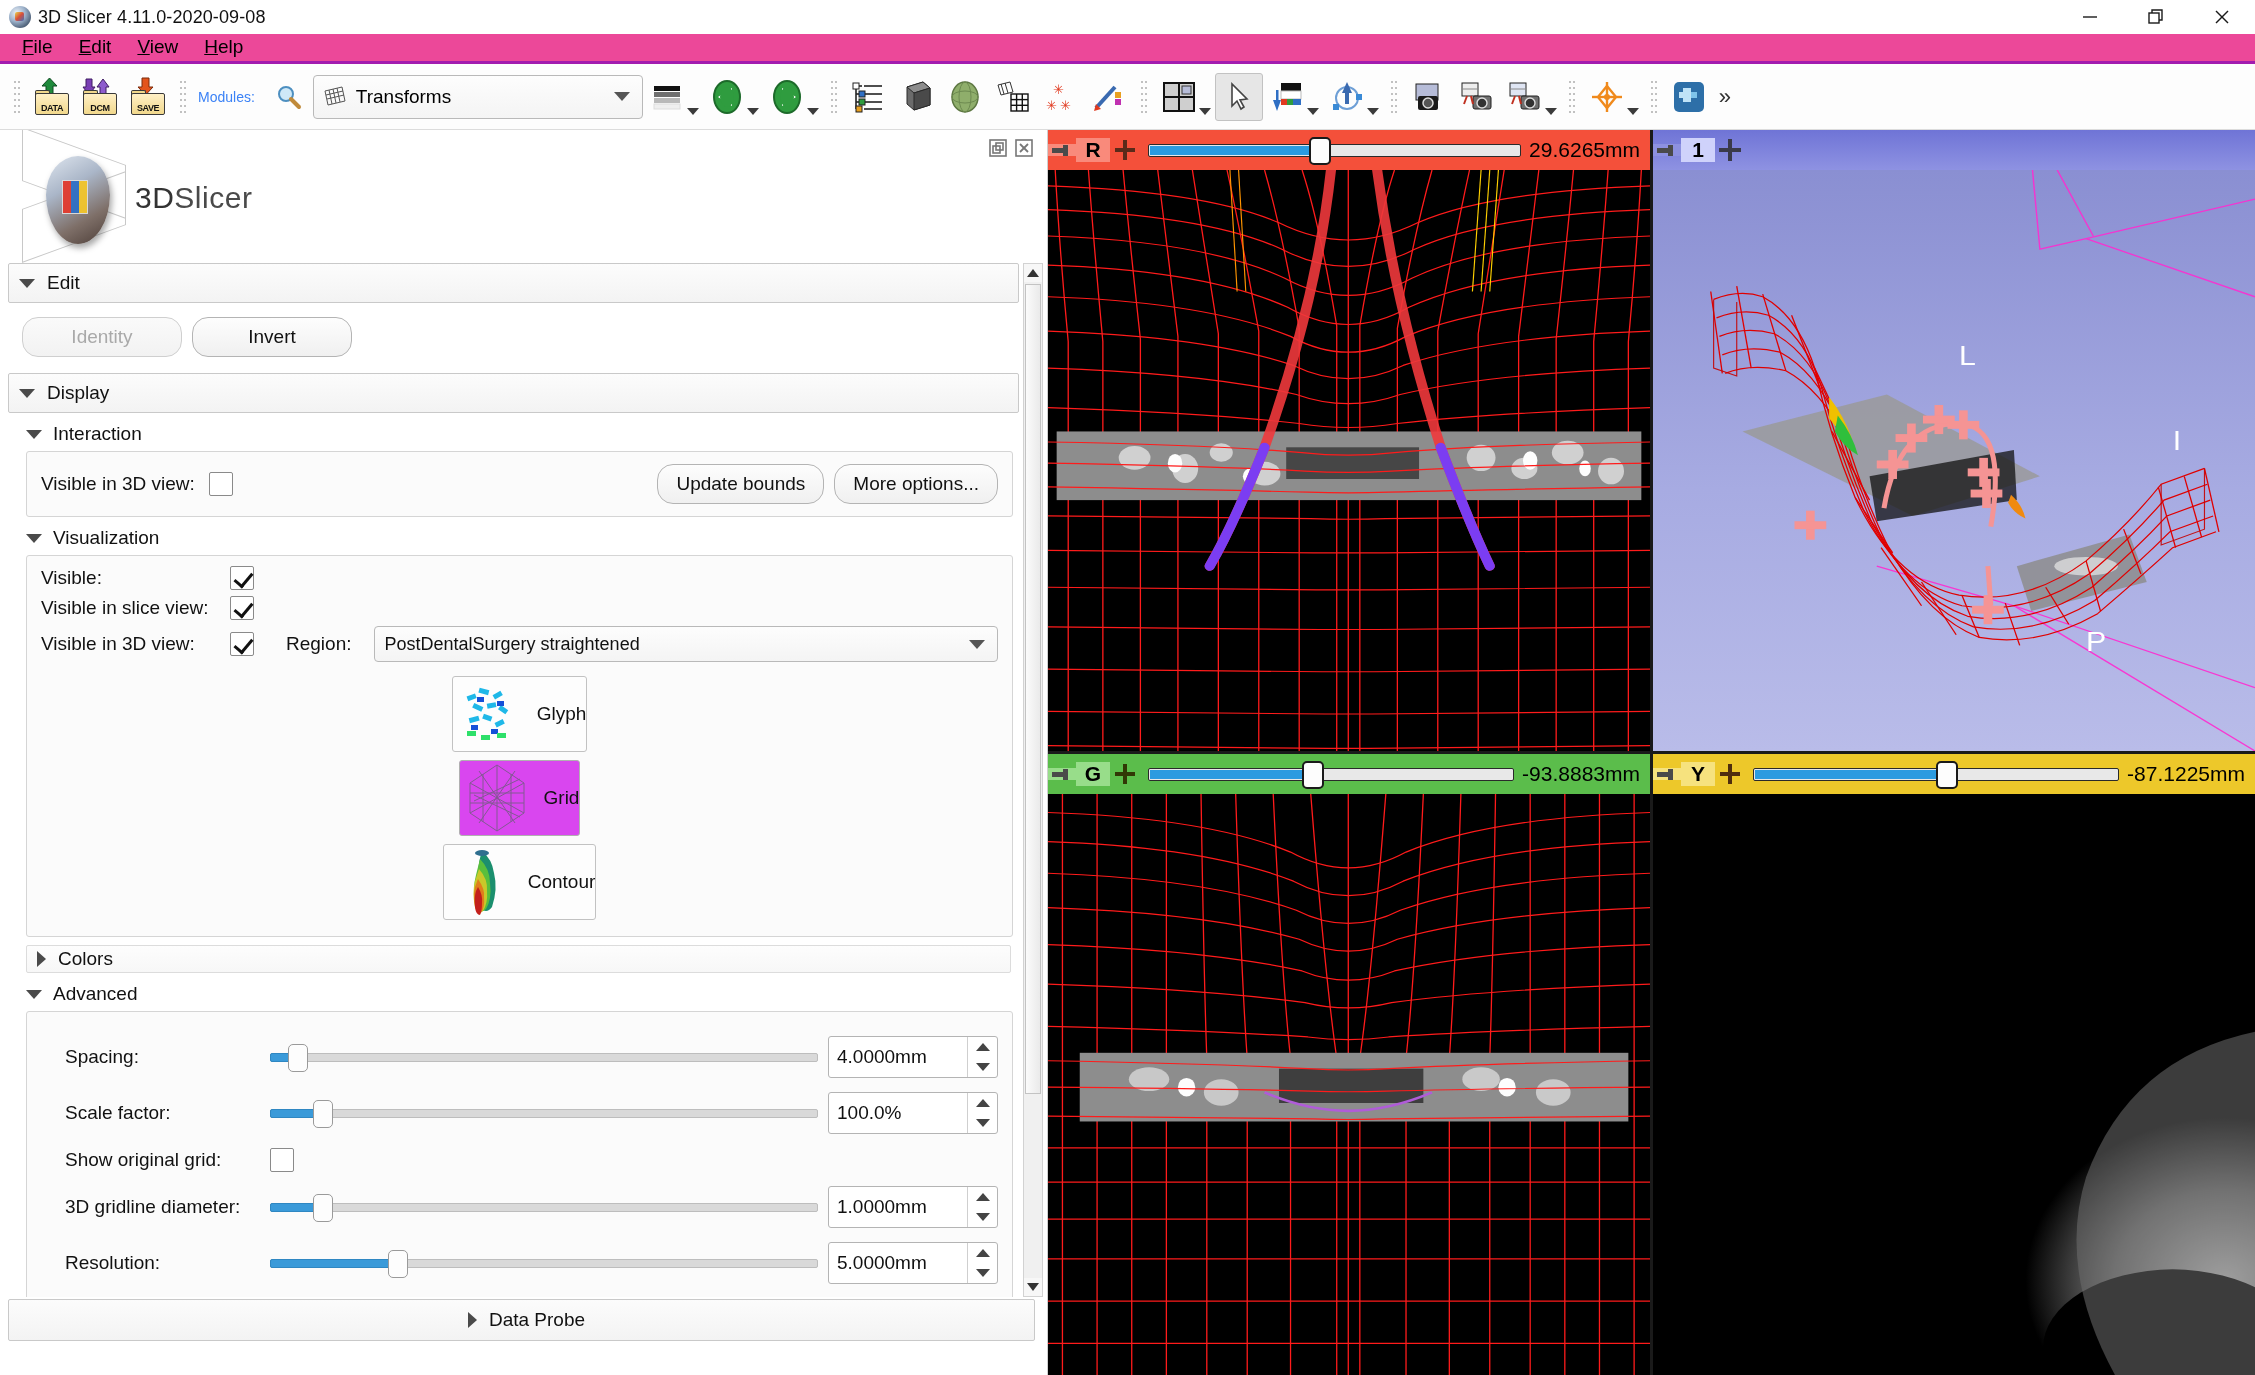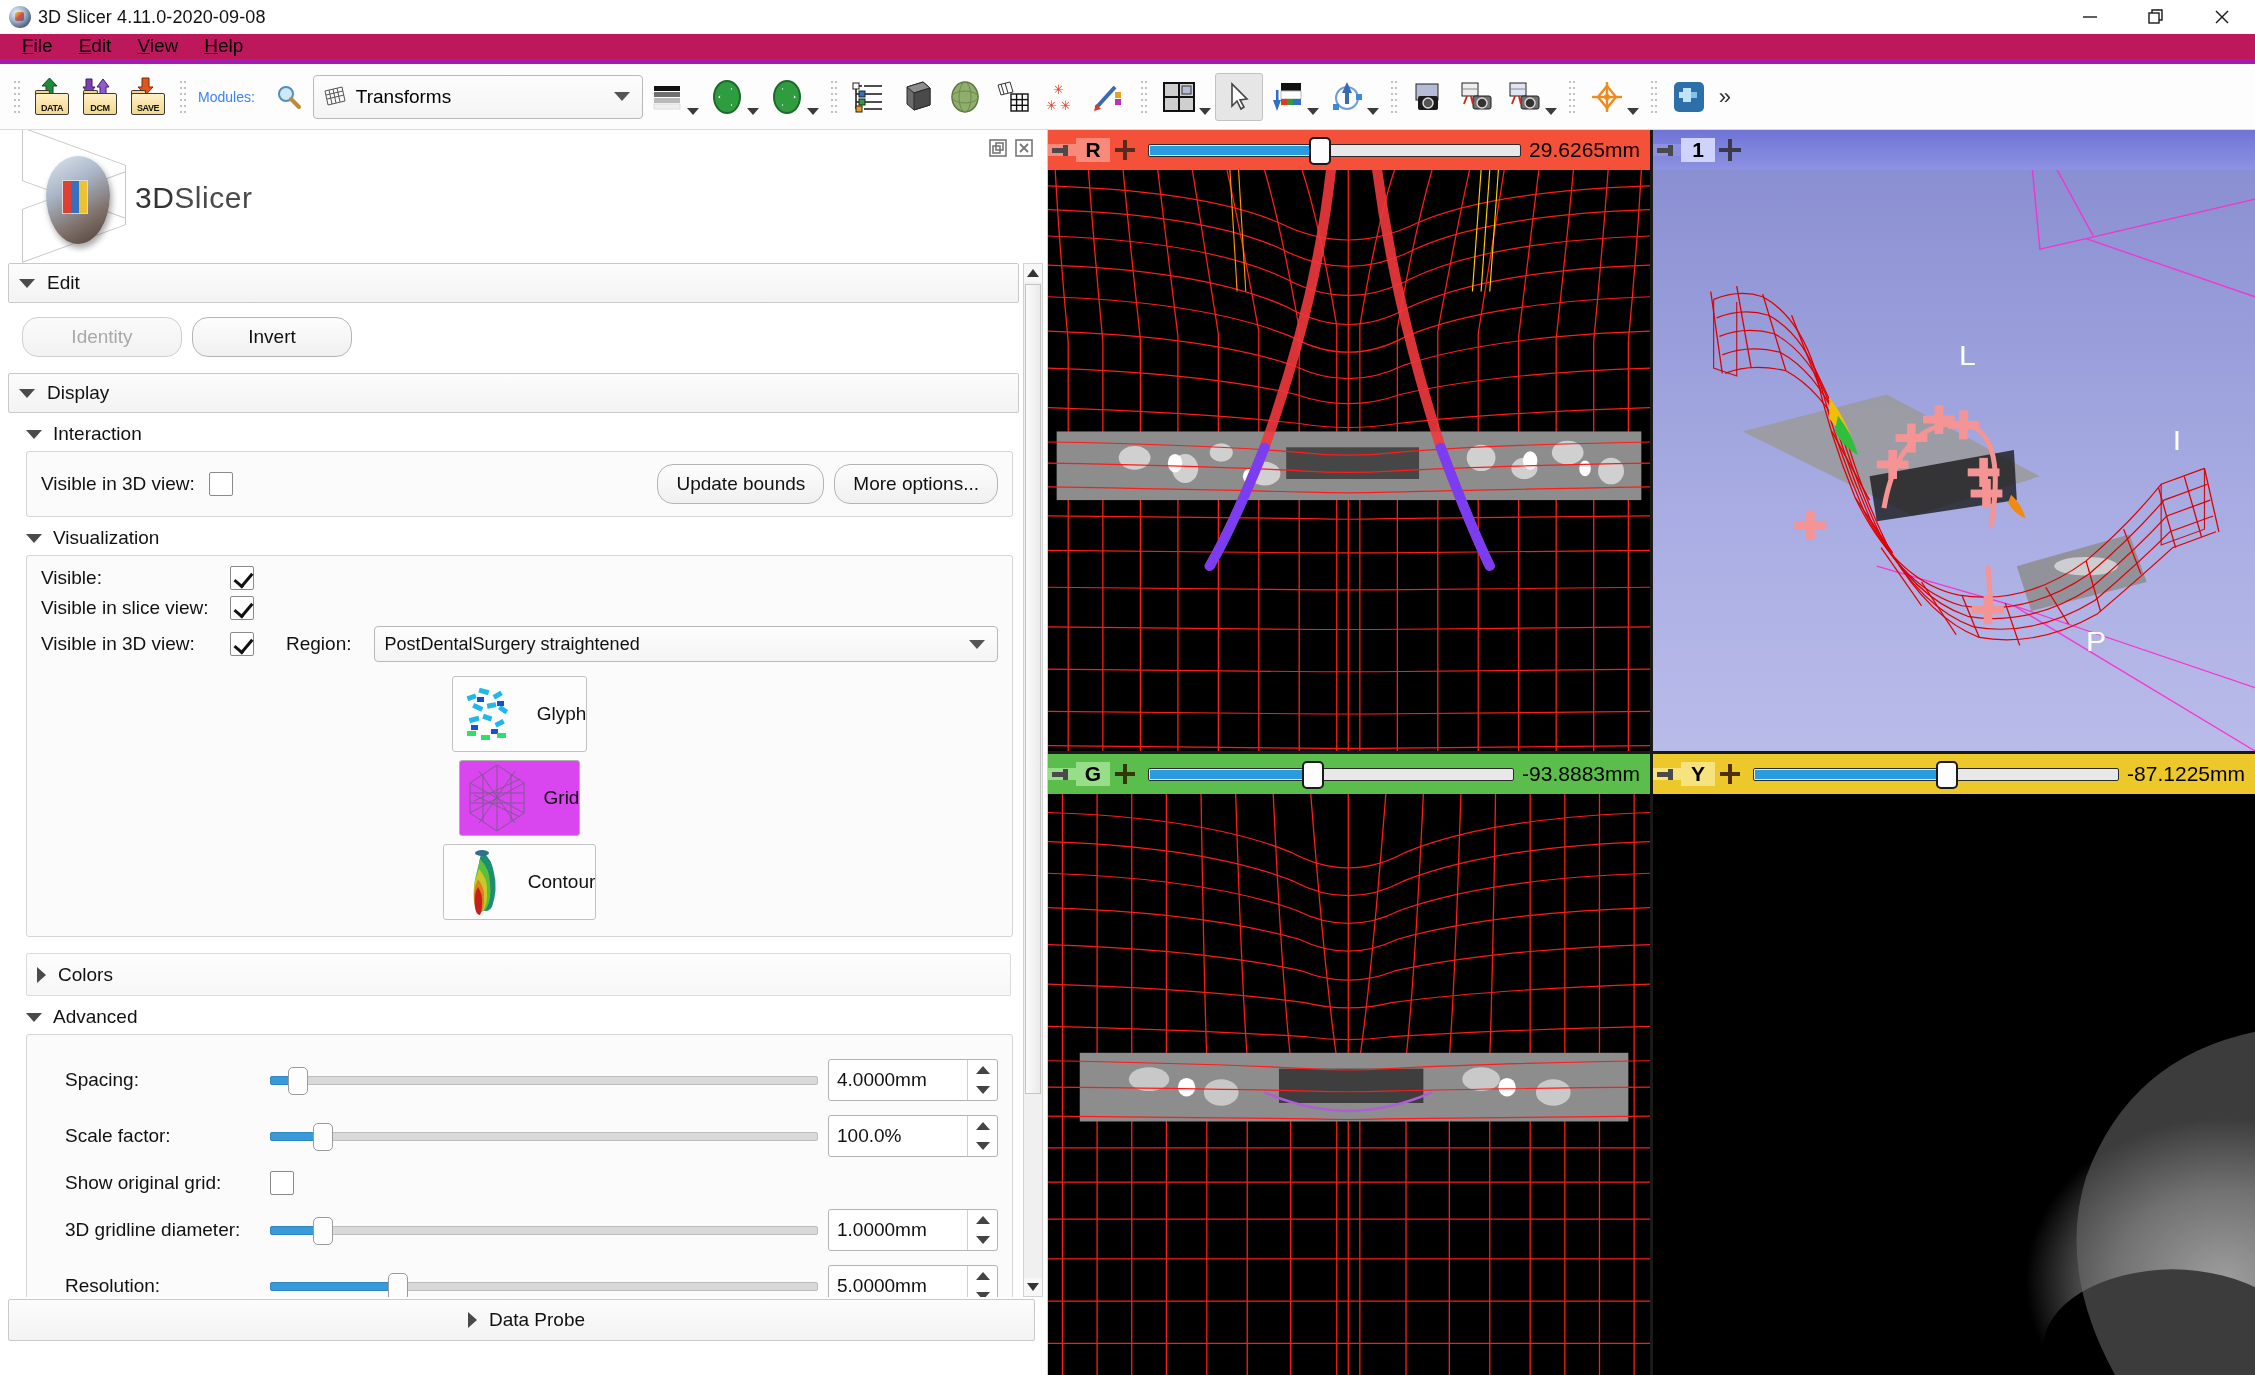--- a/index.html
+++ b/index.html
@@ -34,22 +34,22 @@
   .win-btns { position: absolute; right: 0; top: 0; height: 34px; display: flex; }
   .win-btn {
     width: 66px; height: 34px; display: flex; align-items: center; justify-content: center;
     font-size: 17px; color: #1a1a1a;
   }
   .win-btn svg { display: block; }
 
   
   #menubar {
     height: 30px; display: flex; align-items: center;
-    background: #be185d; padding-left: 10px;
-    border-bottom: 5px solid #a21caf;
+    background: #ec4899; padding-left: 10px;
+    border-bottom: 3px solid #a21caf;
   }
   .menu-item {
     font-size: 19px; color: #000; padding: 2px 14px 3px 12px;
   }
   .menu-item u { text-decoration: underline; }
 
   
   #toolbar {
     height: 66px; display: flex; align-items: center;
     background: #fdfdfd;
@@ -739,21 +739,21 @@
                 <path d="M35 24 Q44 34 43 46 Q44 58 39 66 Q34 70 31 62 Q28 48 31 36 Z" fill="#c9c82a"></path>
                 <path d="M34 34 Q41 44 40 52 Q41 62 37 68 Q33 70 31 62 Q29 50 31 42 Z" fill="#e07e1c"></path>
                 <path d="M34 42 Q39 50 38 58 Q38 66 36 70 Q32 70 31 62 Q30 52 32 46 Z" fill="#c4201c"></path>
                 <ellipse cx="38" cy="8" rx="7" ry="3" fill="#2f6f8f"></ellipse>
               </svg>
               <span class="vlabel">Contour</span>
             </div>
           </div>
         </div>
 
-        <div class="ctk-header" style="margin:16px 8px 0 18px; height:43px; background:linear-gradient(#fdfdfd,#f7f7f7); border-color:#dcdcdc;">
+        <div class="ctk-header" style="margin:8px 8px 0 18px; height:28px; background:linear-gradient(#fdfdfd,#f7f7f7); border-color:#dcdcdc;">
           <span class="tri right"></span>
           <span>Colors</span>
         </div>
 
         <div class="sub-header">
           <span class="tri down"></span>
           <span>Advanced</span>
         </div>
         <div class="group-box" style="padding:10px 14px 22px 14px;">
 

